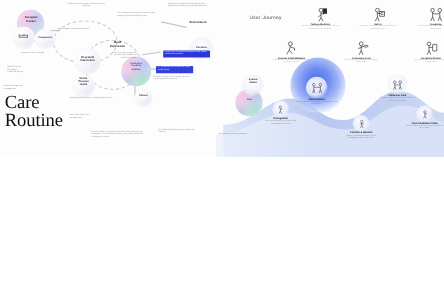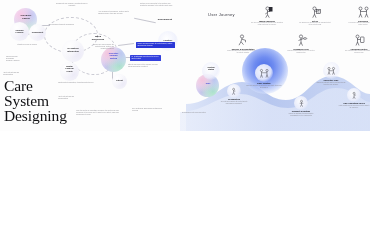--- a/index.html
+++ b/index.html
@@ -150,22 +150,21 @@
     <div class="abs micro" style="left:76px;top:110px;width:46px;">From the posture of compatible procedure: this system can also reconfigure to the same meet to adapt in per patient, which also reconfigures its forms.</div>
     <div class="abs micro" style="left:132px;top:108px;width:32px;">Life's Rethinking: Encourages breathing and exploring</div>
     <div class="abs micro" style="left:58px;top:96px;width:24px;">Add to with integral and reconfiguration</div>
 
     <div class="callout" style="left:136px;top:42px;width:36px;">Cooker care can recognize the patient's mood, posture and behaviour tendency</div>
     <div class="callout alt" style="left:130px;top:55px;width:28px;">UI · Relationship cook between the cooker and the patient</div>
   </div>
 
   <div class="title">
     <div>Care</div>
-    <div>System</div>
-    <div>Designing</div>
+    <div>Routine</div>
   </div>
 
   <div class="abs" style="left:200px;top:4px;width:170px;height:62px;">
     <div class="abs sechead" style="left:8px;top:8px;">User Journey</div>
 
     <div class="jtile" style="left:48px;top:2px;">
       <div class="jicon">
         <svg width="15" height="13" viewBox="0 0 30 26">
             <g fill="none" stroke="#2b2b33" stroke-width="1.1">
               <circle cx="15" cy="5" r="3.2"></circle>

